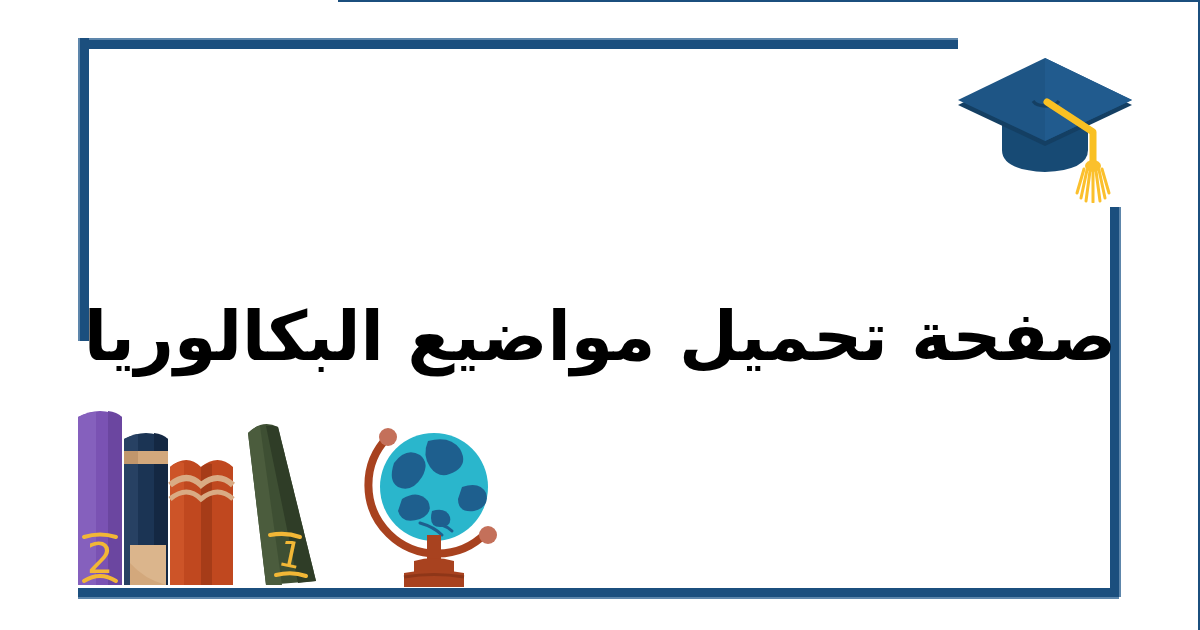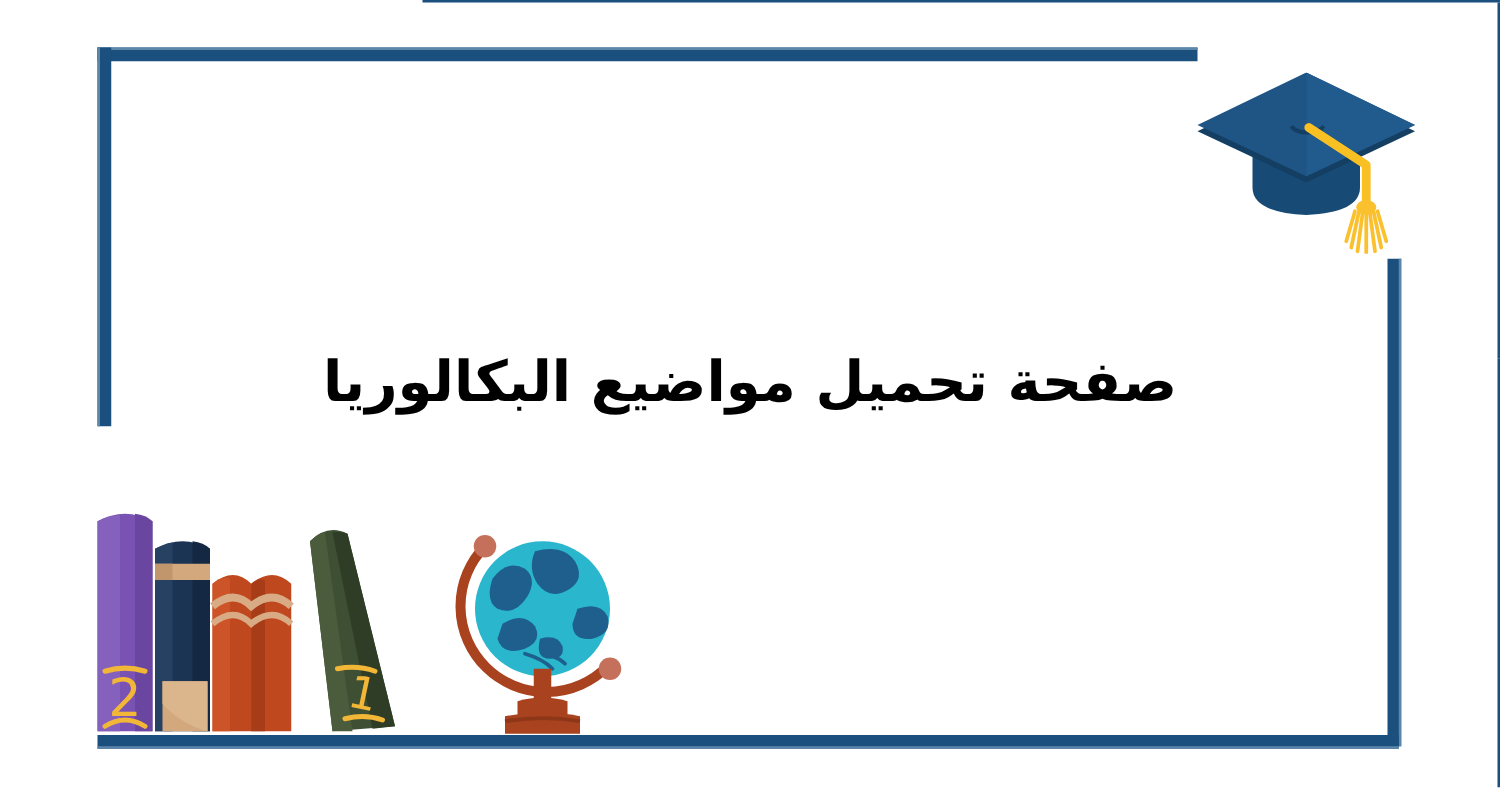--- a/index.html
+++ b/index.html
@@ -85,21 +85,21 @@
 
   
   #title {
     position: absolute;
     left: 0;
     right: 0;
     top: 248px;
     text-align: center;
     font-family: "DejaVu Sans", "Liberation Sans", sans-serif;
     font-weight: 700;
-    font-size: 45px;
+    font-size: 68px;
     line-height: 1.25;
     color: #000000;
     letter-spacing: 0px;
     direction: rtl;
     white-space: nowrap;
   }
 
   
   .art {
     position: absolute;

